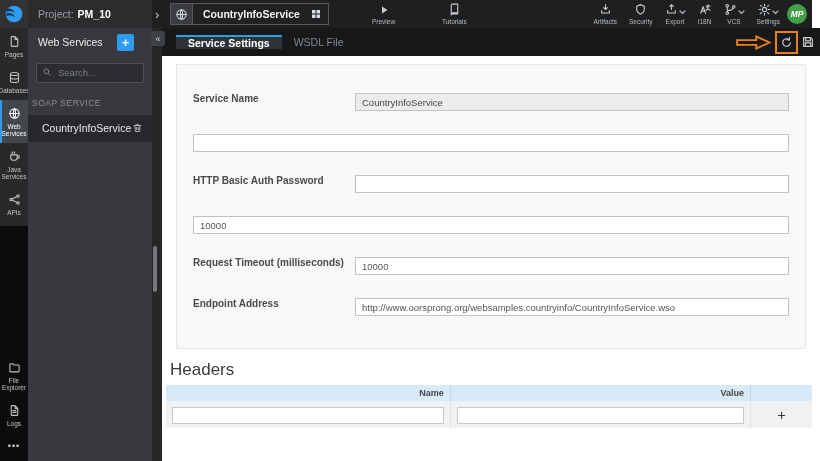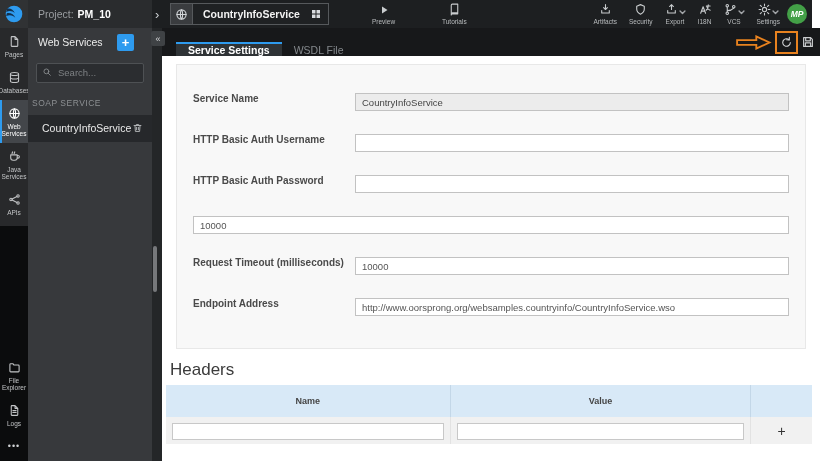--- a/index.html
+++ b/index.html
@@ -68,42 +68,42 @@
   .service-item{height:27px;background:#26282b;display:flex;align-items:center;
                 padding:0 9px 0 14px;color:#eaeaea;font-size:10.5px;cursor:pointer;}
   .service-item .trash{margin-left:auto;color:#b7babc;cursor:pointer;}
 
   
   .strip{position:absolute;top:28px;left:152px;width:10px;bottom:0;background:#242628;}
   .scroll-thumb{position:absolute;left:1px;top:218px;width:4px;height:46px;background:#76787b;border-radius:2px;}
 
   
   .main{position:absolute;top:28px;left:162px;right:0;bottom:0;background:#fff;display:flex;flex-direction:column;}
-  .tabbar{height:28px;background:#17181a;display:flex;align-items:flex-end;padding-left:14px;
+  .tabbar{height:28px;background:#17181a;display:flex;align-items:center;padding-left:14px;
           position:relative;flex:0 0 28px;}
   .tab{display:flex;align-items:center;padding:0 12px;font-size:10.5px;color:#85898d;cursor:pointer;}
   .tab.active{background:#2f3336;border-top:2px solid #2e9bef;color:#fff;font-weight:bold;}
   .tab-actions{position:absolute;right:5px;top:0;height:28px;display:flex;align-items:center;}
   .annot-arrow{color:#e8821f;margin-right:3px;}
   .reload-btn{width:23px;height:23px;border:2px solid #e8821f;display:flex;align-items:center;
               justify-content:center;color:#d2d4d6;cursor:pointer;background:transparent;}
   .save-btn{color:#caccce;margin-left:3px;cursor:pointer;display:flex;align-items:center;}
 
   .content{flex:1;overflow:hidden;}
   .form-panel{margin:8px 14px 0;background:#f8f8f8;border:1px solid #e8e8e8;padding:5px 16px 9px;}
   .frow{display:flex;margin:23px 0;}
   .frow label{width:162px;flex-shrink:0;font-size:10px;font-weight:bold;color:#4a4a4a;}
   .frow input{flex:1;height:18px;border:1px solid #c2c2c2;background:#fff;font-size:9.5px;color:#555;
               padding:0 6px;font-family:"Liberation Sans",sans-serif;}
   .frow input:disabled{background:#ececec;color:#444;}
 
   .headers-title{margin:11px 0 5px 8px;font-size:17px;font-weight:400;color:#3b3b3b;}
   .htable{margin:0 8px 0 4px;width:calc(100% - 12px);border-collapse:collapse;}
-  .htable th{background:#d8e9f7;height:32px;font-size:9px;font-weight:bold;color:#454545;
-             text-align:center;padding:0 6px;border-right:1px solid #c3d7e8;}
+  .htable th{background:#d8e9f7;height:16px;font-size:9px;font-weight:bold;color:#454545;
+             text-align:right;padding:0 6px;border-right:1px solid #c3d7e8;}
   .htable th:last-child{border-right:none;}
   .htable td{background:#f1f1f1;padding:4px 6px;border-right:1px solid #e2e2e2;}
   .htable td:last-child{border-right:none;text-align:center;}
   .htable td input{width:100%;height:17px;border:1px solid #c8c8c8;background:#fff;font-size:9.5px;
              color:#555;padding:0 5px;font-family:"Liberation Sans",sans-serif;}
   .col-name{width:44%;} .col-value{width:46.5%;} .col-add{width:9.5%;}
   .add-row{font-size:14px;color:#333;cursor:pointer;display:inline-block;line-height:1;}
 </style>
 </head>
 <body>
@@ -331,21 +331,20 @@
       </div>
     </div>
 
     <div class="content">
       <div class="form-panel">
         <div class="frow">
           <label>Service Name</label>
           <input type="text" disabled="" value="CountryInfoService" style="">
         </div>
         <div class="frow">
-          <label>HTTP Basic Auth Username</label>
           <input type="text" value="" style="">
         </div>
         <div class="frow">
           <label>HTTP Basic Auth Password</label>
           <input type="text" value="" style="">
         </div>
         <div class="frow">
           <input type="text" value="10000" style="">
         </div>
         <div class="frow">

